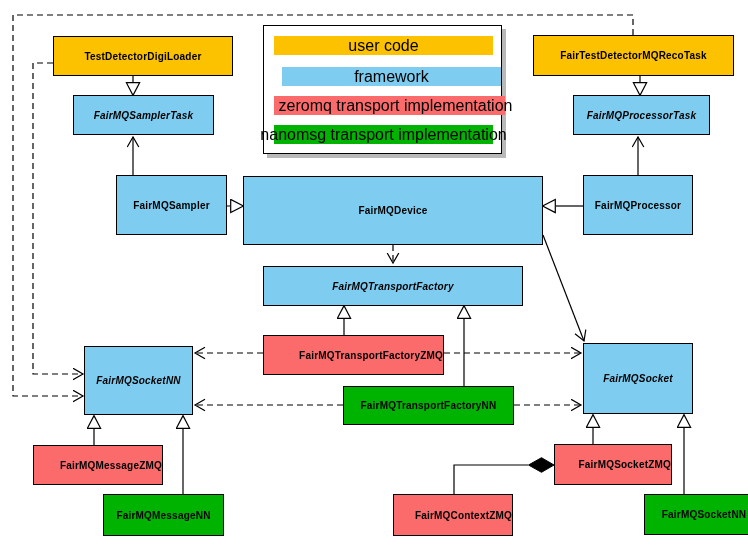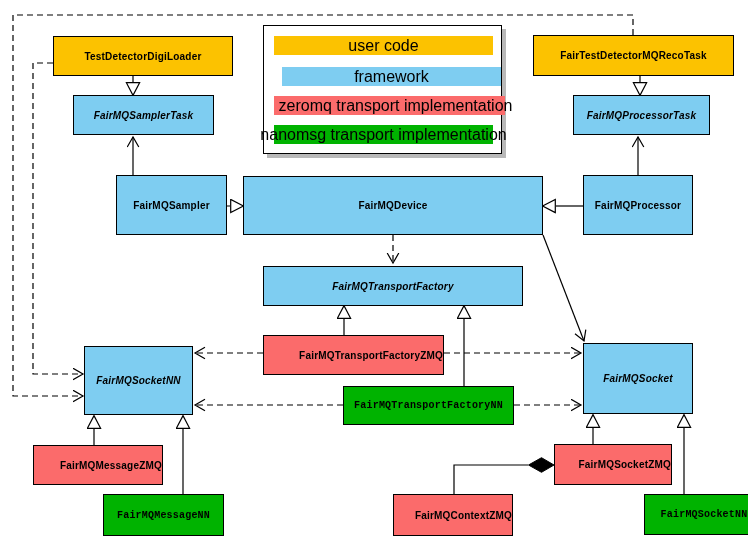--- a/index.html
+++ b/index.html
@@ -11,29 +11,29 @@
   .node{
     position:absolute;display:flex;align-items:center;justify-content:center;
     border:1.3px solid #000;box-sizing:border-box;
     font-weight:bold;font-size:10px;letter-spacing:.2px;color:#000;
     white-space:nowrap;text-align:center;
   }
   .abstract{font-style:italic;}
   .c-user{background:var(--user-code,#FCC200);}
   .c-fw{background:var(--framework,#7ECDF1);}
   .c-zmq{background:var(--zeromq,#FB6B6B);justify-content:flex-end;}
-  .c-nn{background:var(--nanomsg,#00B300);font-family:Liberation Mono, monospace;}
+  .c-nn{background:var(--nanomsg,#00B300);}
 
   
   .n-tddl{left:53px;top:36px;width:180px;height:40px;}
   .n-reco{left:533px;top:35px;width:201px;height:41px;}
   .n-samplertask{left:73px;top:95px;width:141px;height:40px;}
   .n-processortask{left:573px;top:95px;width:137px;height:40px;}
   .n-sampler{left:73px;top:175px;width:111px;height:60px;margin-left:43px;}
-  .n-device{left:243px;top:176px;width:300px;height:59px;}
+  .n-device{left:243px;top:176px;width:300px;height:69px;}
   .n-processor{left:583px;top:175px;width:110px;height:60px;}
   .n-factory{left:263px;top:266px;width:260px;height:40px;}
   .n-factoryzmq{left:263px;top:335px;width:181px;height:40px;}
   .n-factorynn{left:343px;top:386px;width:171px;height:39px;}
   .n-message{left:84px;top:346px;width:109px;height:69px;}
   .n-socket{left:583px;top:343px;width:110px;height:71px;}
   .n-messagezmq{left:33px;top:445px;width:130px;height:40px;}
   .n-messagenn{left:103px;top:494px;width:121px;height:42px;}
   .n-contextzmq{left:393px;top:494px;width:120px;height:42px;}
   .n-socketzmq{left:554px;top:444px;width:118px;height:41px;}

